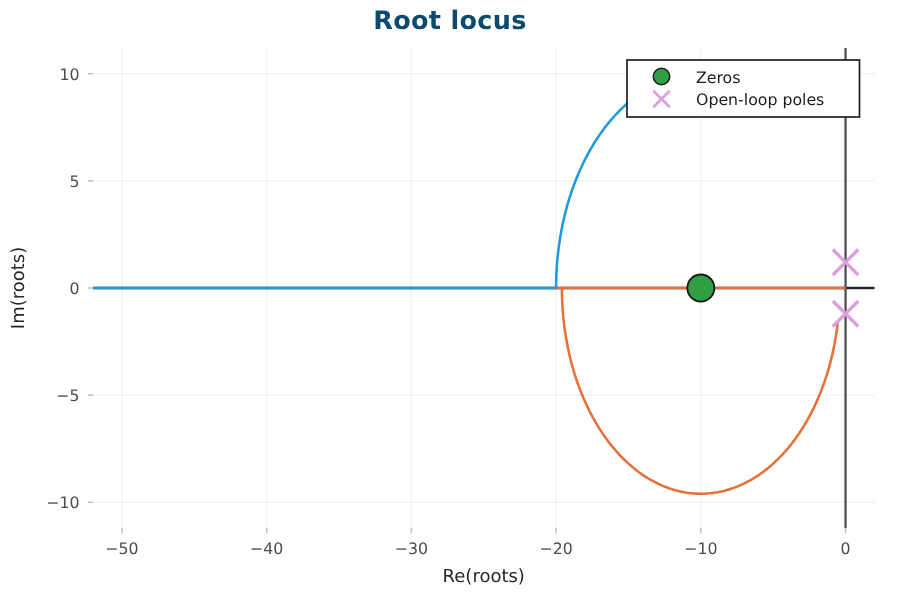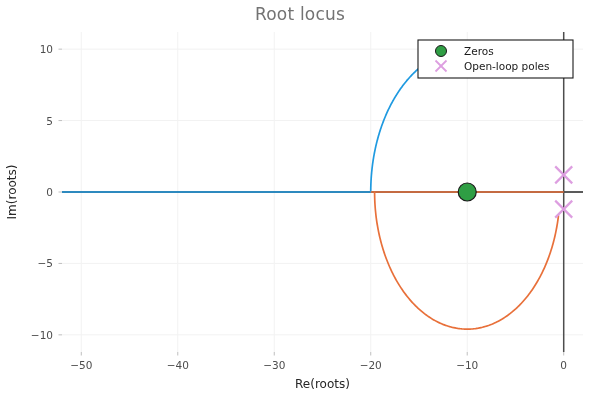--- a/index.html
+++ b/index.html
@@ -21,22 +21,23 @@
     height: 400px;
     background: #ffffff;
   }
   #chart-title {
     position: absolute;
     left: 0;
     top: 4px;
     width: 600px;
     text-align: center;
     font-size: 17px;
-    color: #737373;
+    color: #0c4a6e;
     letter-spacing: 0.2px;
+    font-weight: bold;
   }
   #plot-svg {
     position: absolute;
     left: 0;
     top: 0;
   }
   .tick-label {
     font-size: 10.5px;
     fill: #4d4d4d;
     font-family: "DejaVu Sans", sans-serif;

